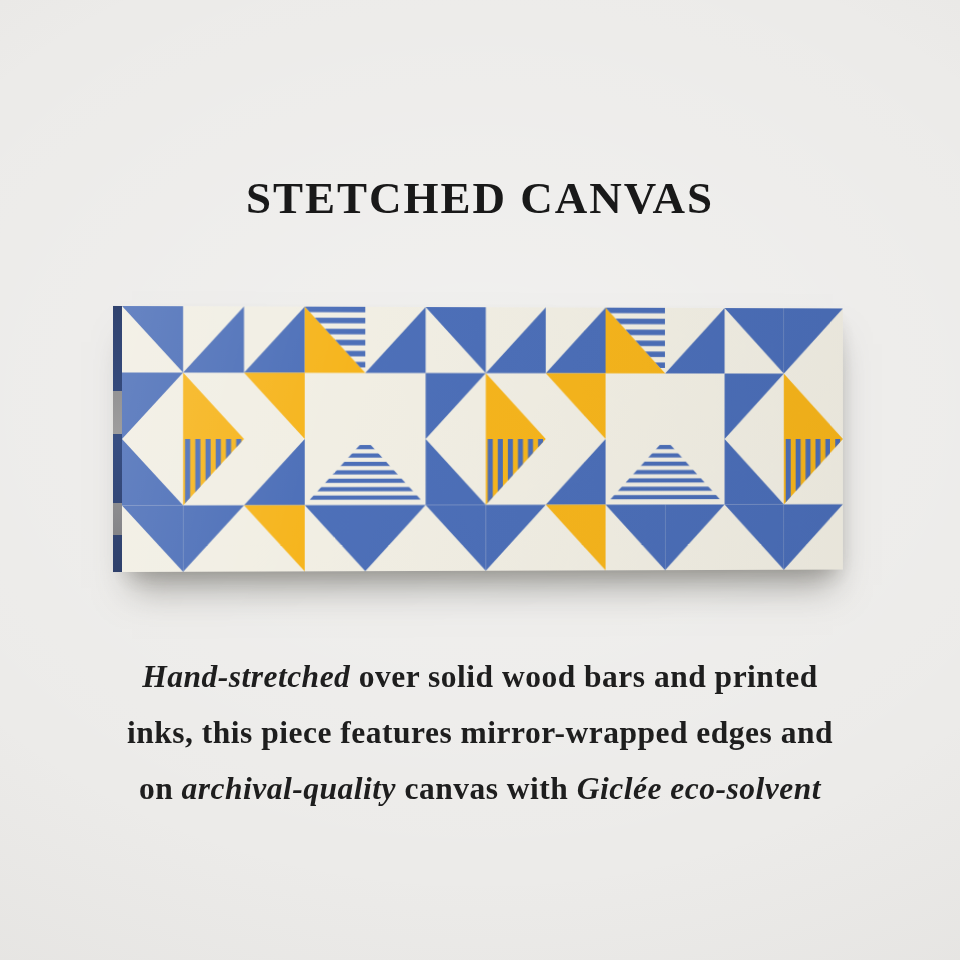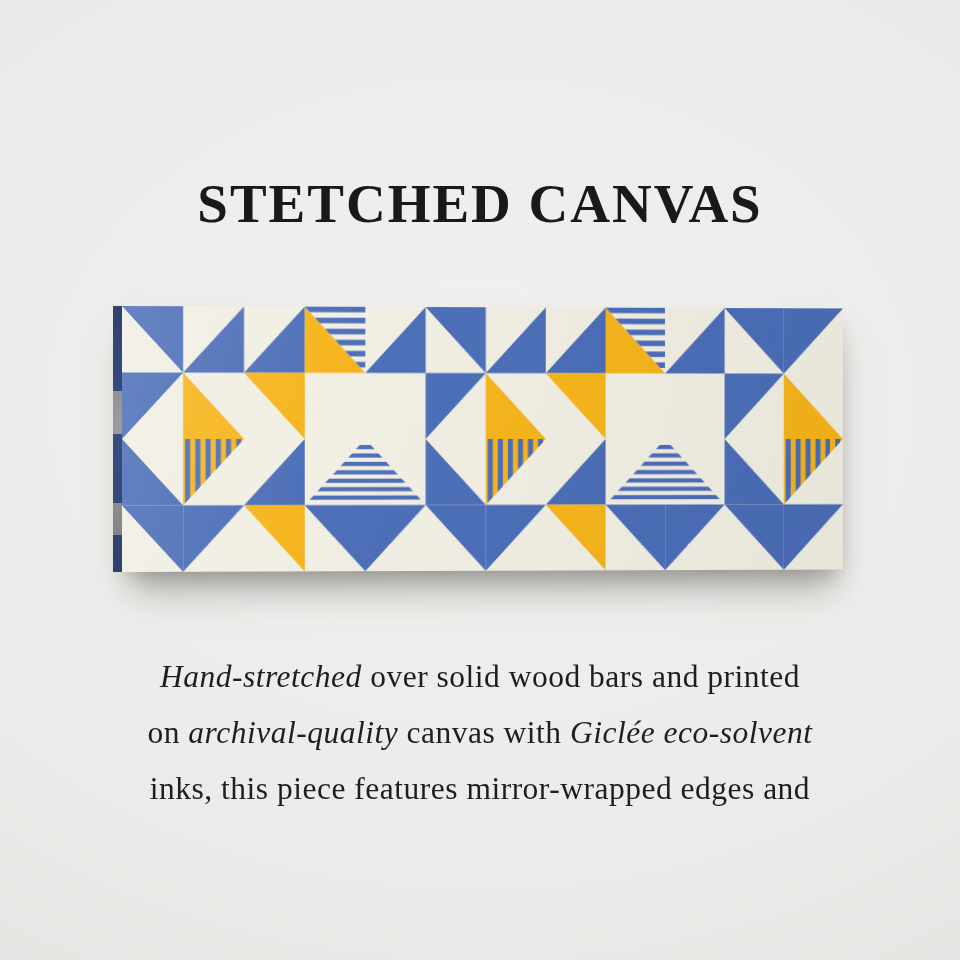--- a/index.html
+++ b/index.html
@@ -7,21 +7,21 @@
     width:960px;height:960px;position:relative;overflow:hidden;
     font-family:"Liberation Serif","DejaVu Serif",serif;
     background:#ecebe9;
   }
   .vignette{
     position:absolute;inset:0;pointer-events:none;
     background:radial-gradient(ellipse 120% 90% at 50% 42%, rgba(255,255,255,0.30) 0%, rgba(255,255,255,0) 55%, rgba(120,115,108,0.10) 100%);
   }
   .title{
     position:absolute;top:172px;left:0;width:960px;
-    text-align:center;font-size:55px;font-weight:bold;
+    text-align:center;font-size:45px;font-weight:bold;
     letter-spacing:2px;color:#191919;
   }
   .canvas-wrap{
     position:absolute;left:122px;top:306px;width:735px;height:266px;
     transform:perspective(1500px) rotateY(2.2deg);
     transform-origin:left center;
     box-shadow:0 26px 34px -10px rgba(92,89,84,0.50), 0 10px 18px -6px rgba(92,89,84,0.28);
     background:#f1eee3;
   }
   .canvas-face{position:absolute;inset:0;overflow:hidden;}
@@ -34,21 +34,21 @@
     position:absolute;left:-9px;top:0;width:9px;height:100%;
     display:flex;flex-direction:column;
   }
   .canvas-edge .seg{width:100%;}
   .edge-shade{
     position:absolute;left:-9px;top:0;width:9px;height:100%;
     background:linear-gradient(180deg, rgba(25,28,45,0.52), rgba(25,28,45,0.38) 50%, rgba(25,28,45,0.55));
   }
   .desc{
     position:absolute;top:649px;left:0;width:960px;
-    text-align:center;color:#1e1e1e;
+    text-align:center;color:#1e1e1e;font-weight:bold;
   }
   .desc .line{
     font-size:31.5px;line-height:56px;letter-spacing:0.5px;white-space:nowrap;
   }
   .desc .it{font-style:italic;}
 </style>
 </head>
 <body>
 
 <div class="vignette"></div>
@@ -188,15 +188,15 @@
           <rect x="496" y="180" width="124" height="4.2" fill="#4a6db7"></rect>
           <rect x="496" y="188.4" width="124" height="4.2" fill="#4a6db7"></rect>
         </g>
       </svg>
   </div>
   <div class="face-light"></div>
 </div>
 
 <div class="desc">
     <div class="line"><span class="it">Hand-stretched</span><span> over solid wood bars and printed</span></div>
+    <div class="line"><span>inks, this piece features mirror-wrapped edges and</span></div>
     <div class="line"><span>on </span><span class="it">archival-quality</span><span> canvas with </span><span class="it">Giclée eco-solvent</span></div>
-    <div class="line"><span>inks, this piece features mirror-wrapped edges and</span></div>
   </div>
 
 </body></html>

